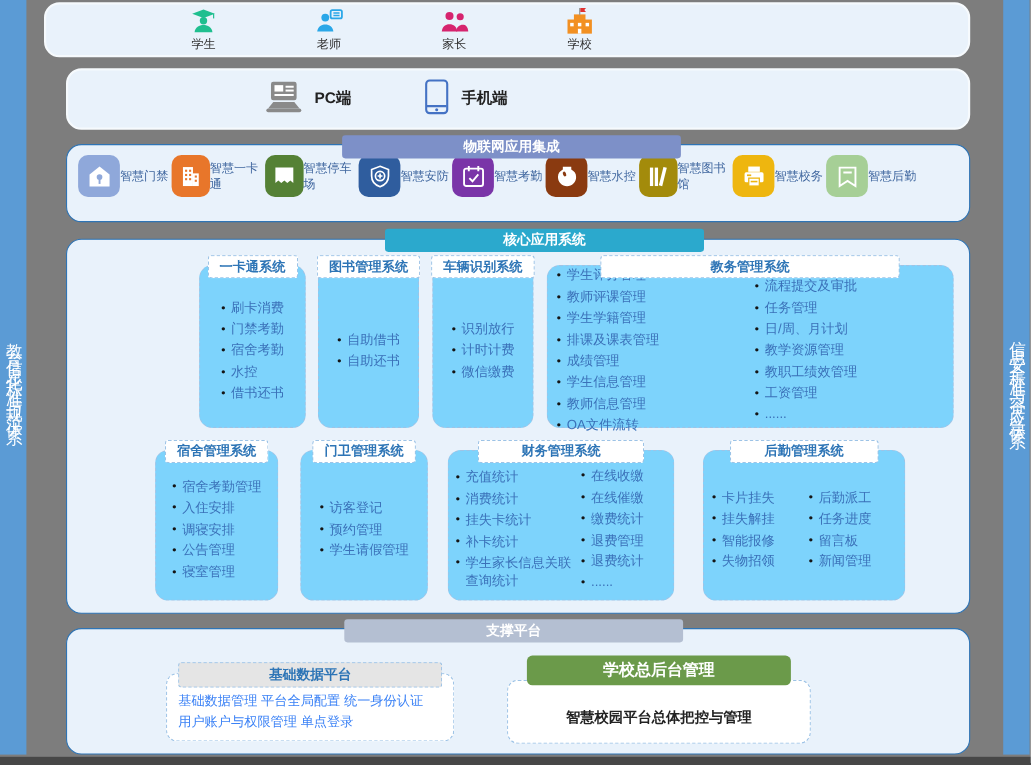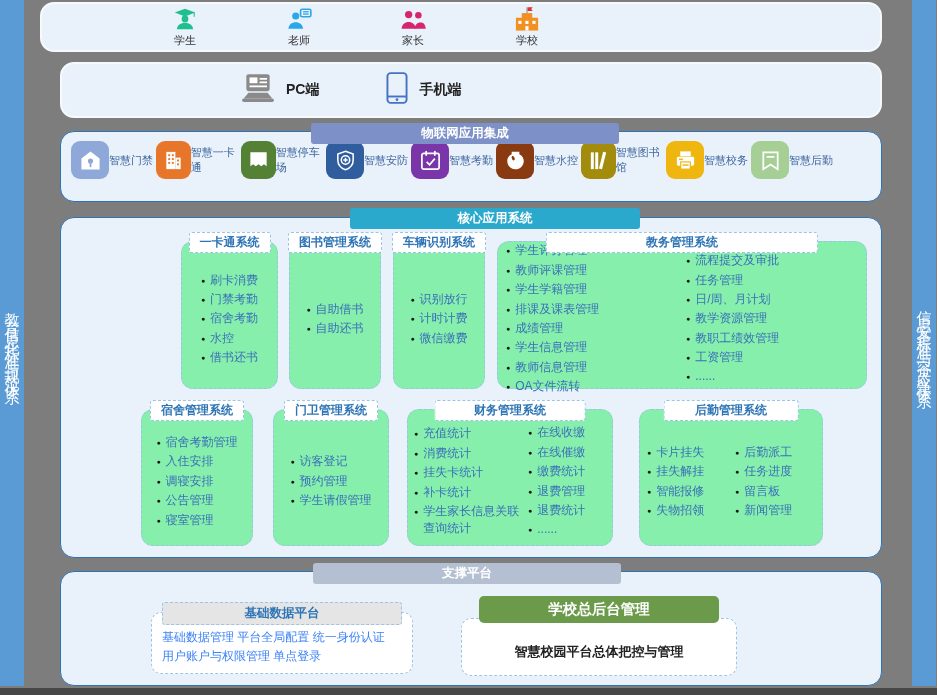--- a/index.html
+++ b/index.html
@@ -35,21 +35,21 @@
   .iot-sq{width:38px;height:38px;border-radius:9px;display:flex;align-items:center;justify-content:center;}
   .iot-tile .lbl{font-size:11px;color:#40679f;}
   
   .banner{position:absolute;top:-9px;color:#fff;font-weight:bold;font-size:12.5px;
           text-align:center;border-radius:3px;padding:2px 0;z-index:3;margin-left:24px;}
   #iot-banner{left:50%;width:308px;transform:translateX(calc(-50% - 30px));background:#7d90c8;}
   #core-banner{left:50%;width:290px;transform:translateX(-50%);background:#2ba9cd;top:-10px;}
   #support-banner{left:50%;width:308px;transform:translateX(calc(-50% - 28px));background:#b4bfd2;}
   
   #core-panel{left:22px;top:217px;width:822px;height:341px;}
-  .card{position:absolute;background:#86efac;border:1.6px dashed #9dc3e6;border-radius:12px;box-sizing:border-box;}
+  .card{position:absolute;background:#7dd3fc;border:1.6px dashed #9dc3e6;border-radius:12px;box-sizing:border-box;}
   .row1{top:23px;height:148px;} .row2{top:191px;height:137px;}
   .r1c1{left:120px;width:97px;} .r1c2{left:228px;width:92px;} .r1c3{left:332px;width:92px;}
   .r1c4{left:436px;width:370px;}
   .r2c1{left:80px;width:112px;} .r2c2{left:212px;width:116px;}
   .r2c3{left:346px;width:206px;} .r2c4{left:578px;width:184px;}
   .card-header{position:absolute;top:-10px;left:50%;transform:translateX(-50%);background:#fff;
                border:1.6px dashed #9dc3e6;border-radius:3px;font-size:12px;font-weight:bold;
                color:#2e75b6;padding:1px 10px;white-space:nowrap;text-align:center;box-sizing:border-box;}
   .card.wide .card-header{width:74%;padding:1px 0;}
   .card-body{height:100%;display:flex;justify-content:center;align-items:center;gap:8px;

